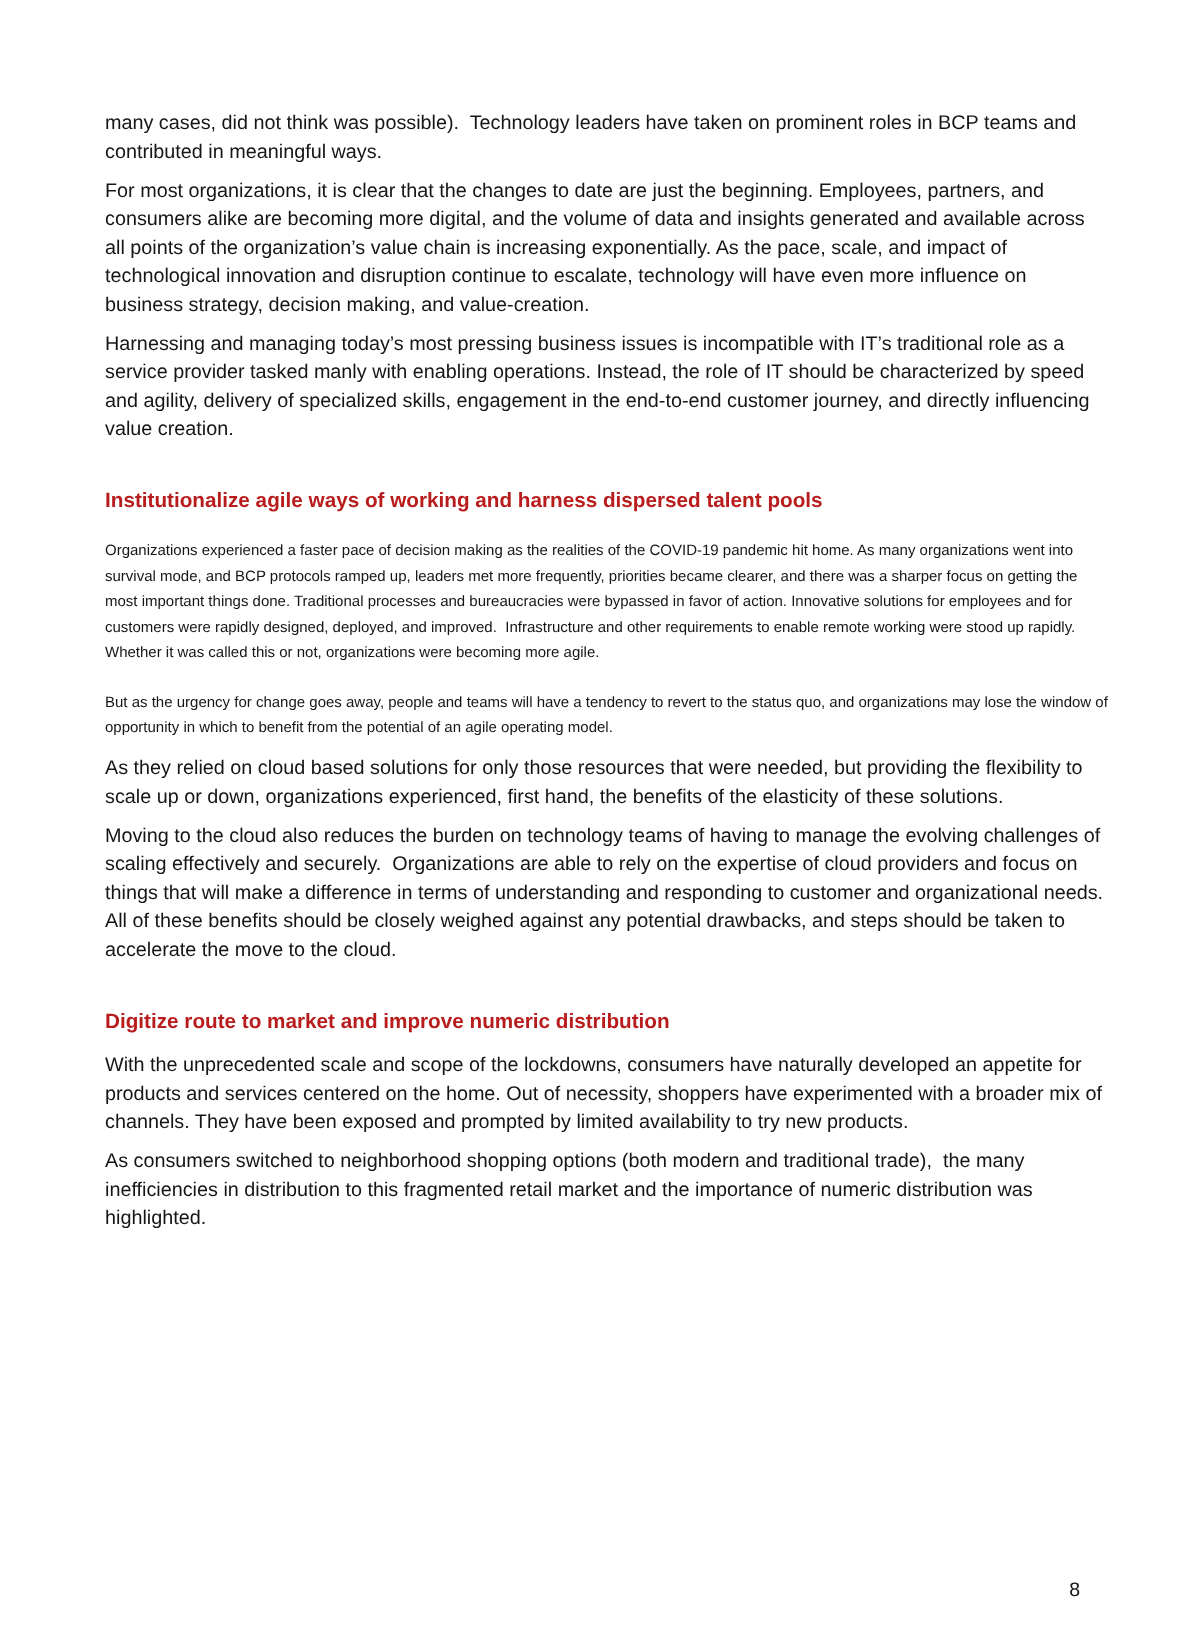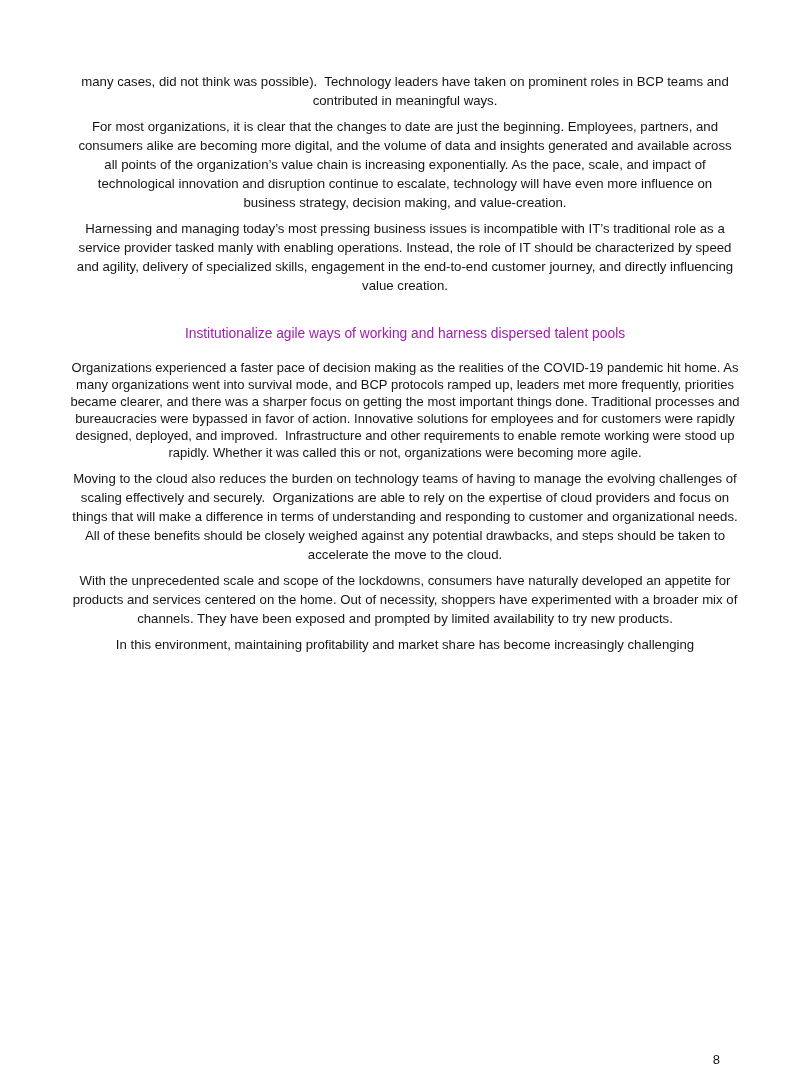--- a/index.html
+++ b/index.html
@@ -8,42 +8,41 @@
     background: #ffffff;
   }
   .page {
     position: relative;
     width: 786px;
     height: 1089px;
     background: #ffffff;
     overflow: hidden;
     font-family: "Liberation Sans", "DejaVu Sans", sans-serif;
     color: #151515;
-    text-align: center;
   }
   .content {
     padding: 72px 46px 0 70px;
   }
   p.body {
     font-size: 13.2px;
     line-height: 19px;
     margin: 0 0 7px 0;
     white-space: pre-wrap;
   }
   p.small {
-    font-size: 13px;
+    font-size: 10px;
     line-height: 17px;
     margin: 16px 0 8px 0;
   }
   h2.heading {
     font-size: 13.8px;
-    font-weight: normal;
+    font-weight: bold;
     line-height: 18px;
     margin: 30px 0 10px 0;
-    color: #a21caf;
+    color: #b91c1c;
   }
   .page-number {
     position: absolute;
     right: 66px;
     bottom: 22px;
     font-size: 13px;
     line-height: 15px;
     color: #151515;
   }
 </style>
@@ -52,22 +51,25 @@
 
 <div class="page">
   <div class="content">
 
     <p class="body">many cases, did not think was possible).  Technology leaders have taken on prominent roles in BCP teams and contributed in meaningful ways.</p>
     <p class="body">For most organizations, it is clear that the changes to date are just the beginning. Employees, partners, and consumers alike are becoming more digital, and the volume of data and insights generated and available across all points of the organization’s value chain is increasing exponentially. As the pace, scale, and impact of technological innovation and disruption continue to escalate, technology will have even more influence on business strategy, decision making, and value-creation.</p>
     <p class="body">Harnessing and managing today’s most pressing business issues is incompatible with IT’s traditional role as a service provider tasked manly with enabling operations. Instead, the role of IT should be characterized by speed and agility, delivery of specialized skills, engagement in the end-to-end customer journey, and directly influencing value creation.</p>
 
     <h2 class="heading">Institutionalize agile ways of working and harness dispersed talent pools</h2>
     <p class="body small">Organizations experienced a faster pace of decision making as the realities of the COVID-19 pandemic hit home. As many organizations went into survival mode, and BCP protocols ramped up, leaders met more frequently, priorities became clearer, and there was a sharper focus on getting the most important things done. Traditional processes and bureaucracies were bypassed in favor of action. Innovative solutions for employees and for customers were rapidly designed, deployed, and improved.  Infrastructure and other requirements to enable remote working were stood up rapidly. Whether it was called this or not, organizations were becoming more agile.</p>
+    <p class="body small">But as the urgency for change goes away, people and teams will have a tendency to revert to the status quo, and organizations may lose the window of opportunity in which to benefit from the potential of an agile operating model.</p>
 
+    <p class="body">As they relied on cloud based solutions for only those resources that were needed, but providing the flexibility to scale up or down, organizations experienced, first hand, the benefits of the elasticity of these solutions.</p>
     <p class="body">Moving to the cloud also reduces the burden on technology teams of having to manage the evolving challenges of scaling effectively and securely.  Organizations are able to rely on the expertise of cloud providers and focus on things that will make a difference in terms of understanding and responding to customer and organizational needs. All of these benefits should be closely weighed against any potential drawbacks, and steps should be taken to accelerate the move to the cloud.</p>
 
+    <h2 class="heading">Digitize route to market and improve numeric distribution</h2>
     <p class="body">With the unprecedented scale and scope of the lockdowns, consumers have naturally developed an appetite for products and services centered on the home. Out of necessity, shoppers have experimented with a broader mix of channels. They have been exposed and prompted by limited availability to try new products.</p>
-    <p class="body">In this environment, maintaining profitability and market share has become increasingly challenging</p>
+    <p class="body">As consumers switched to neighborhood shopping options (both modern and traditional trade),  the many inefficiencies in distribution to this fragmented retail market and the importance of numeric distribution was highlighted.</p>
 
   </div>
 
   <div class="page-number">8</div>
 </div>
 
 </body></html>

